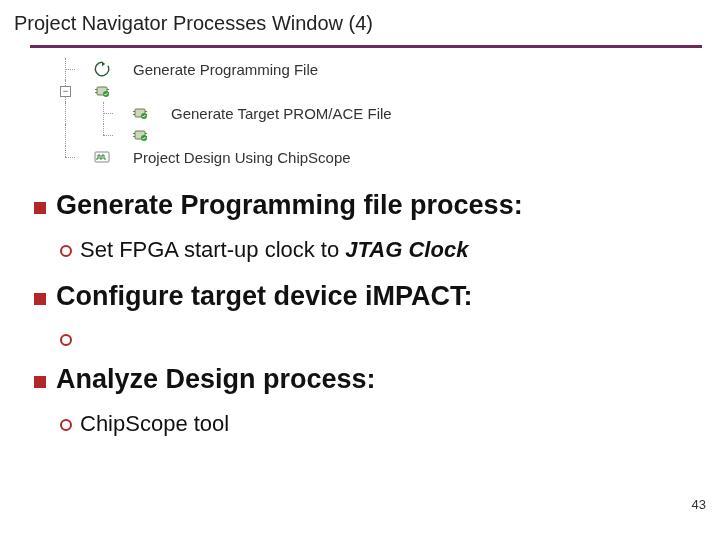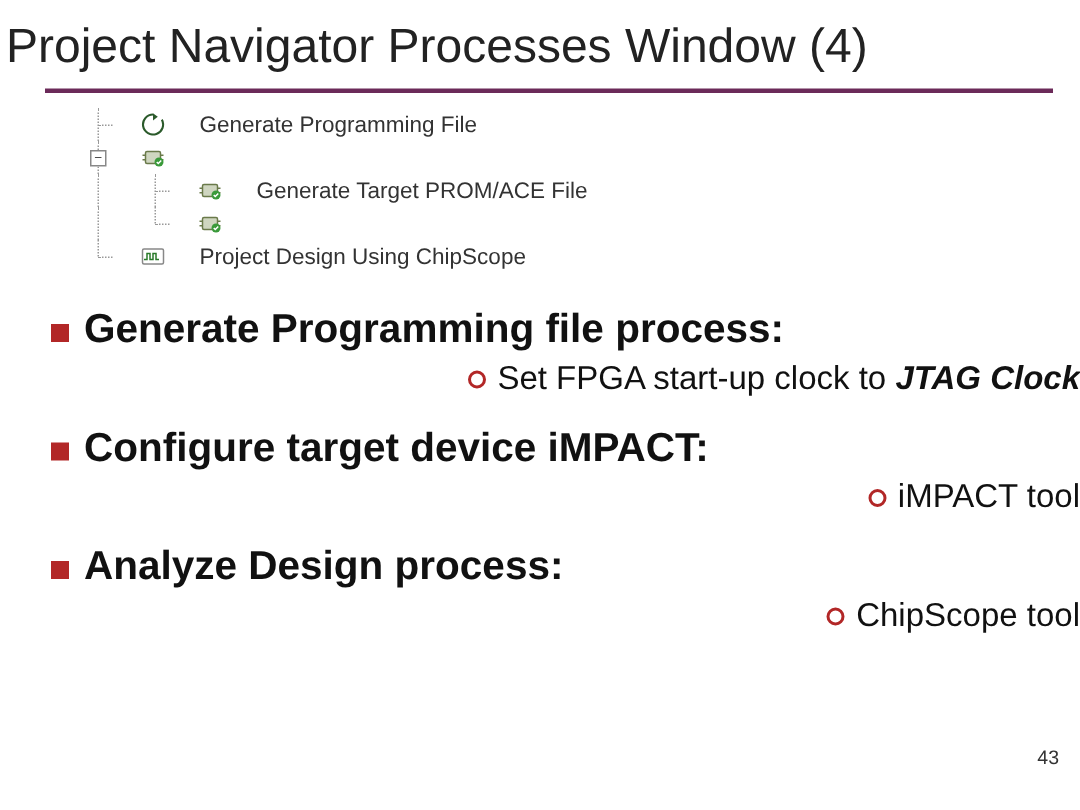--- a/index.html
+++ b/index.html
@@ -5,23 +5,23 @@
   * { box-sizing: border-box; margin: 0; padding: 0; }
   body {
     width: 720px;
     height: 540px;
     background: #fff;
     font-family: Arial, Helvetica, sans-serif;
     position: relative;
     overflow: hidden;
   }
   .title {
-    font-size: 32px;
+    font-size: 20px;
     color: #222;
-    padding: 12px 0 0 4px;
+    padding: 12px 0 0 14px;
     font-weight: 400;
   }
   .rule {
     margin: 10px 18px 10px 30px;
     height: 3px;
     background: #6b2a59;
   }
   .tree {
     margin: 8px 0 0 55px;
   }
@@ -91,22 +91,21 @@
   }
   .b1 .txt {
     font-size: 27px;
     color: #111;
   }
   .b1 .txt .ital { font-weight: 700; }
   .b2 {
     display: flex;
     align-items: baseline;
     margin-left: 26px;
-    margin-top: 4px;
-    justify-content: flex-end;
+    margin-top: 16px;
   }
   .b2 .circ {
     width: 12px; height: 12px;
     border: 2px solid #b22727;
     border-radius: 50%;
     margin-right: 8px;
     margin-top: 6px;
     flex: 0 0 12px;
   }
   .b2 .txt {
@@ -231,21 +230,20 @@
     <span class="circ"></span>
     <span class="txt"><span>Set FPGA start-up clock to </span><span class="jb">JTAG Clock</span></span>
   </div>
 
   <div class="b1">
     <span class="sq"></span>
     <span class="txt"><span class="ital">Configure target device iMPACT:</span></span>
   </div>
   <div class="b2">
     <span class="circ"></span>
-    <span class="txt"><span>iMPACT tool</span></span>
   </div>
 
   <div class="b1">
     <span class="sq"></span>
     <span class="txt"><span class="ital">Analyze Design process:</span></span>
   </div>
   <div class="b2">
     <span class="circ"></span>
     <span class="txt"><span>ChipScope tool</span></span>
   </div>

